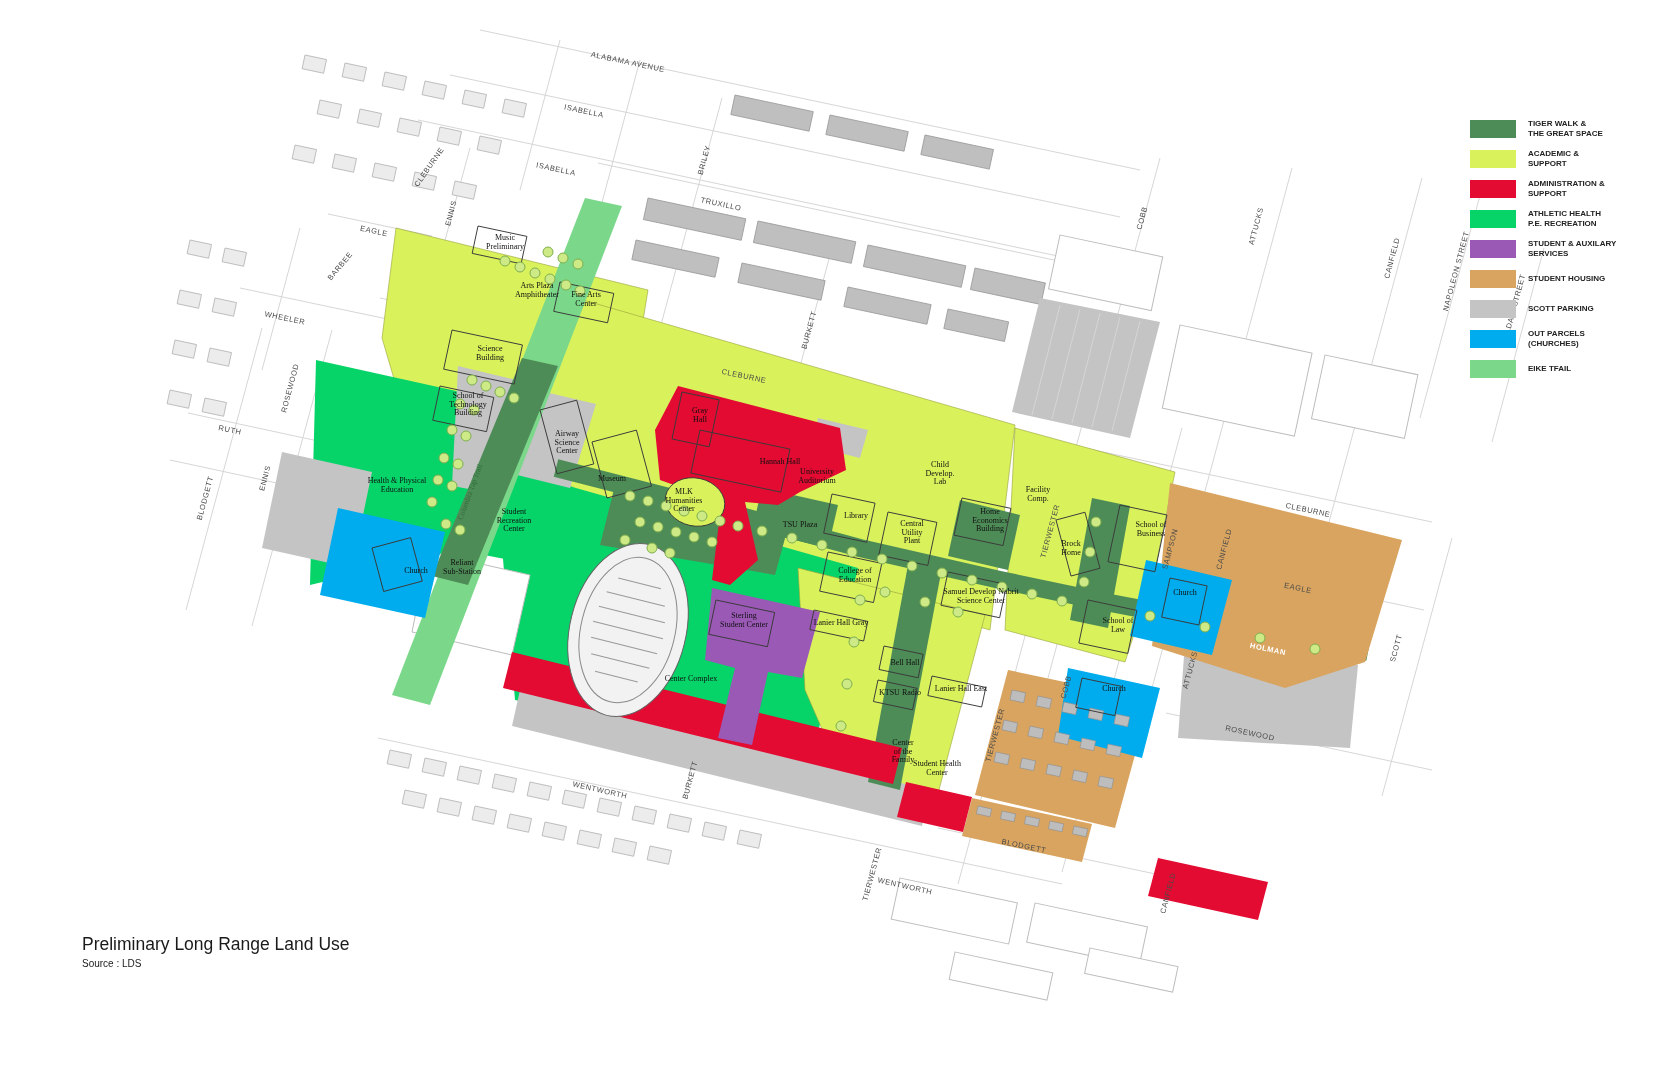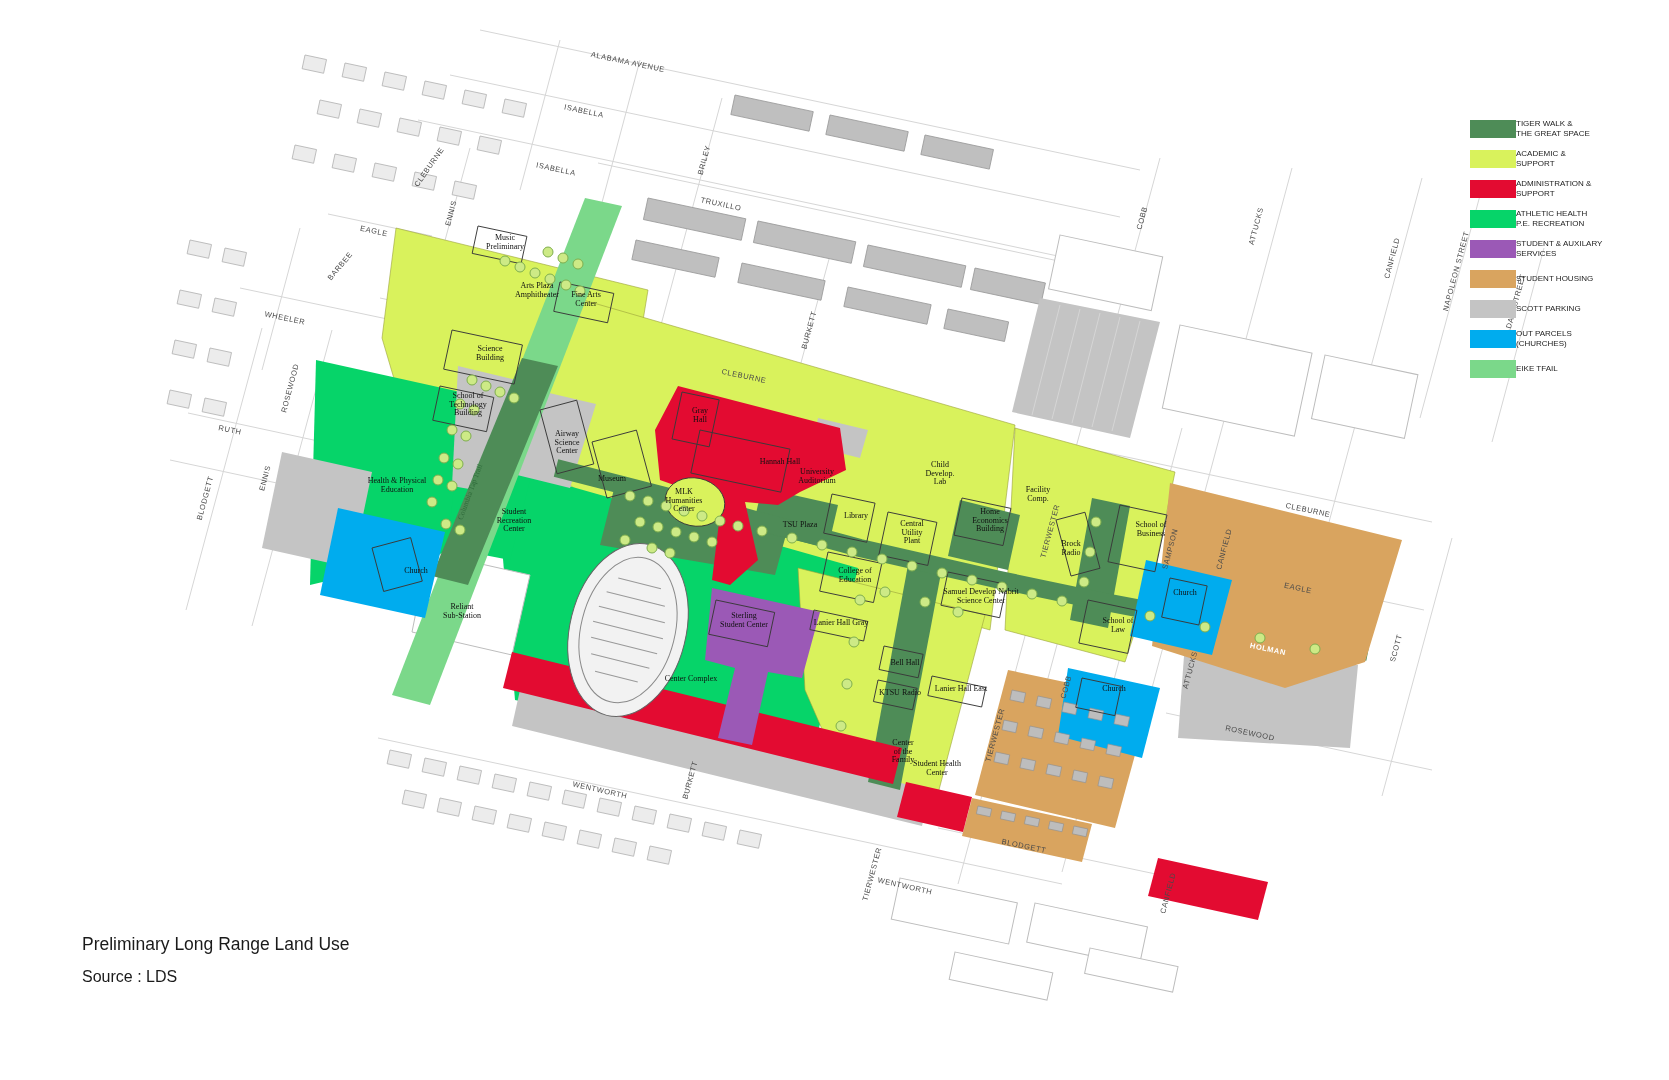--- a/index.html
+++ b/index.html
@@ -14,24 +14,24 @@
   .tree{fill:#cdea86;stroke:#7fae4e;stroke-width:1;}
   .zone{stroke:#9aa13a;stroke-width:.6;}
   .nz{stroke:none;}
   .bl{position:absolute;transform:translate(-50%,-50%);font-family:"Liberation Serif",serif;font-size:8px;line-height:1.08;color:#101010;text-align:center;white-space:pre-line;pointer-events:none;}
   .sl{position:absolute;transform:translate(-50%,-50%) rotate(var(--r,0deg));font-size:7.5px;letter-spacing:.6px;color:#4a4a4a;white-space:nowrap;}
   .wsl{color:#ffffff;font-weight:bold;}
   .trl{position:absolute;transform:translate(-50%,-50%) rotate(-70deg);font-family:"Liberation Serif",serif;font-size:7.5px;color:#2f6b3a;white-space:nowrap;}
   #legend{position:absolute;left:1470px;top:120px;}
   .lg-row{display:flex;align-items:center;margin-bottom:12px;height:18px;}
   .lg-sw{width:46px;height:18px;flex:0 0 46px;}
-  .lg-tx{font-size:8px;font-weight:400;color:#222;line-height:1.25;white-space:pre-line;}
+  .lg-tx{margin-left:12px;font-size:8px;font-weight:700;color:#222;line-height:1.25;white-space:pre-line;}
   #titleblock{position:absolute;left:82px;top:934px;color:#1a1a1a;}
   #titleblock .h{font-size:17.5px;}
-  #titleblock .s{font-size:16px;margin-top:13px;}
+  #titleblock .s{font-size:10px;margin-top:3px;}
 </style>
 </head>
 <body>
 
 <svg width="1669" height="1080" viewBox="0 0 1669 1080">
 
   <g>
     <path class="st" d="M480,30 L1140,170"></path>
       <path class="st" d="M450,75 L1120,217"></path>
     <path class="st" d="M418,120 L1100,265"></path>
@@ -355,32 +355,32 @@
 <div class="bl" style="left:990px;top:521px">Home
 Economics
 Building</div>
 <div class="bl" style="left:855px;top:576px">College of
 Education</div>
 <div class="bl" style="left:981px;top:597px">Samuel Develop Nabrit
 Science Center</div>
 <div class="bl" style="left:1038px;top:495px">Facility
 Comp.</div>
 <div class="bl" style="left:1071px;top:549px">Brock
-Radio</div>
+Home</div>
 <div class="bl" style="left:1151px;top:530px">School of
 Business</div>
 <div class="bl" style="left:1118px;top:626px">School of
 Law</div>
 <div class="bl" style="left:397px;top:486px">Health &amp; Physical
 Education</div>
 <div class="bl" style="left:514px;top:521px">Student
 Recreation
 Center</div>
 <div class="bl" style="left:416px;top:571px">Church</div>
-<div class="bl" style="left:462px;top:612px">Reliant
+<div class="bl" style="left:462px;top:568px">Reliant
 Sub-Station</div>
 <div class="bl" style="left:744px;top:621px">Sterling
 Student Center</div>
 <div class="bl" style="left:691px;top:679px">Center Complex</div>
 <div class="bl" style="left:841px;top:623px">Lanier Hall Gray</div>
 <div class="bl" style="left:905px;top:663px">Bell Hall</div>
 <div class="bl" style="left:900px;top:693px">KTSU Radio</div>
 <div class="bl" style="left:961px;top:689px">Lanier Hall East</div>
 <div class="bl" style="left:903px;top:752px">Center
 of the

